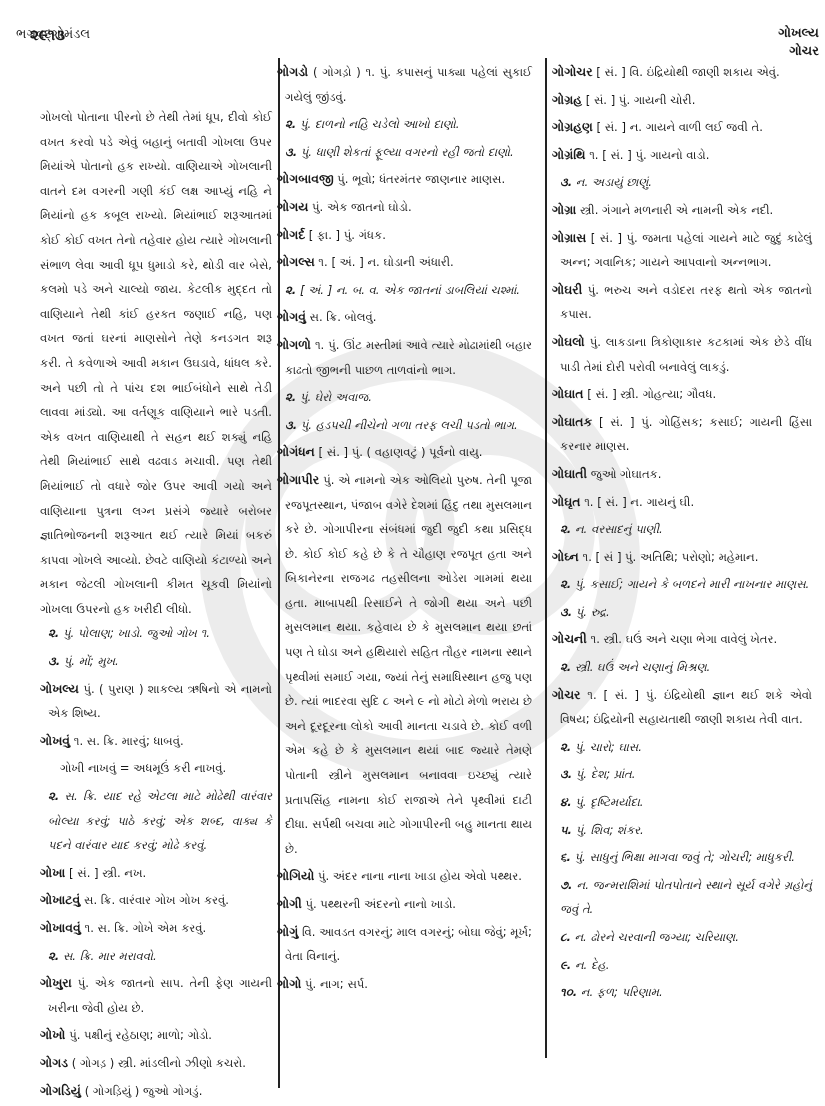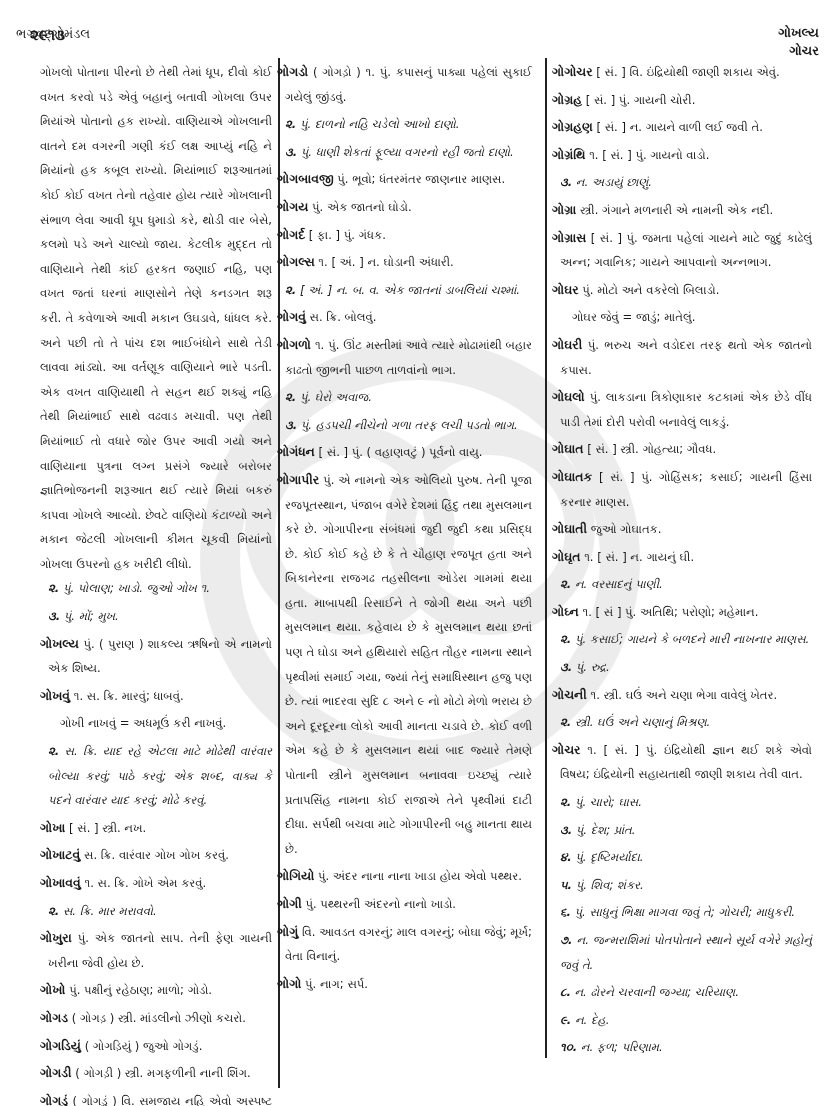--- a/index.html
+++ b/index.html
@@ -19,21 +19,21 @@
       position: absolute; top: 60px; bottom: 0;
       font-size: 11.6px; line-height: 24.6px;
     }
     .col1 { left: 40px; width: 232px; }
     .col2 { left: 277px; width: 255px; }
     .col3 { left: 552px; width: 260px; }
     .rule { position: absolute; top: 58px; width: 1.5px; background: #222; }
     .rule1 { left: 278px; height: 1030px; }
     .rule2 { left: 545px; height: 1000px; }
     .entry { margin: 0 0 3px 0; padding-left: 8px; text-indent: -8px; text-align: justify; }
-    .para { text-align: justify; }
+    .para { text-align: justify; margin-top: 45px; }
     .hw { font-weight: bold; font-size: 12.4px; }
     .sense { padding-left: 8px; text-indent: 0; margin: 0 0 3px 0; font-style: italic; }
     .num { font-weight: bold; }
     .example { padding-left: 20px; margin: 0 0 3px 0; }
   </style>
 </head>
 <body>
 
 <svg class="watermark" viewBox="0 0 460 520">
   <circle cx="230" cy="260" r="200" fill="none" stroke="#000" stroke-width="40"></circle>
@@ -154,24 +154,20 @@
     </div>
     <div>
       <div class="entry"><span class="hw">ગોગ્રંથિ</span> <span>૧. [ સં. ] પું. ગાયનો વાડો.</span></div>
       <div class="sense entry"><span class="num">૩.</span> <span>ન. અડાયું છાણું.</span></div>
     </div>
     <div>
       <div class="entry"><span class="hw">ગોગ્રા</span> <span>સ્ત્રી. ગંગાને મળનારી એ નામની એક નદી.</span></div>
     </div>
     <div>
       <div class="entry"><span class="hw">ગોગ્રાસ</span> <span>[ સં. ] પું. જમતા પહેલાં ગાયને માટે જુદું કાઢેલું અન્ન; ગવાનિક; ગાયને આપવાનો અન્નભાગ.</span></div>
-    </div>
-    <div>
-      <div class="entry"><span class="hw">ગોઘર</span> <span>પું. મોટો અને વકરેલો બિલાડો.</span></div>
-      <div class="example">ગોઘર જેવું = જાડું; માતેલું.</div>
     </div>
     <div>
       <div class="entry"><span class="hw">ગોઘરી</span> <span>પું. ભરુચ અને વડોદરા તરફ થતો એક જાતનો કપાસ.</span></div>
     </div>
     <div>
       <div class="entry"><span class="hw">ગોઘલો</span> <span>પું. લાકડાના ત્રિકોણાકાર કટકામાં એક છેડે વીંધ પાડી તેમાં દોરી પરોવી બનાવેલું લાકડું.</span></div>
     </div>
     <div>
       <div class="entry"><span class="hw">ગોઘાત</span> <span>[ સં. ] સ્ત્રી. ગોહત્યા; ગૌવધ.</span></div>
     </div>

